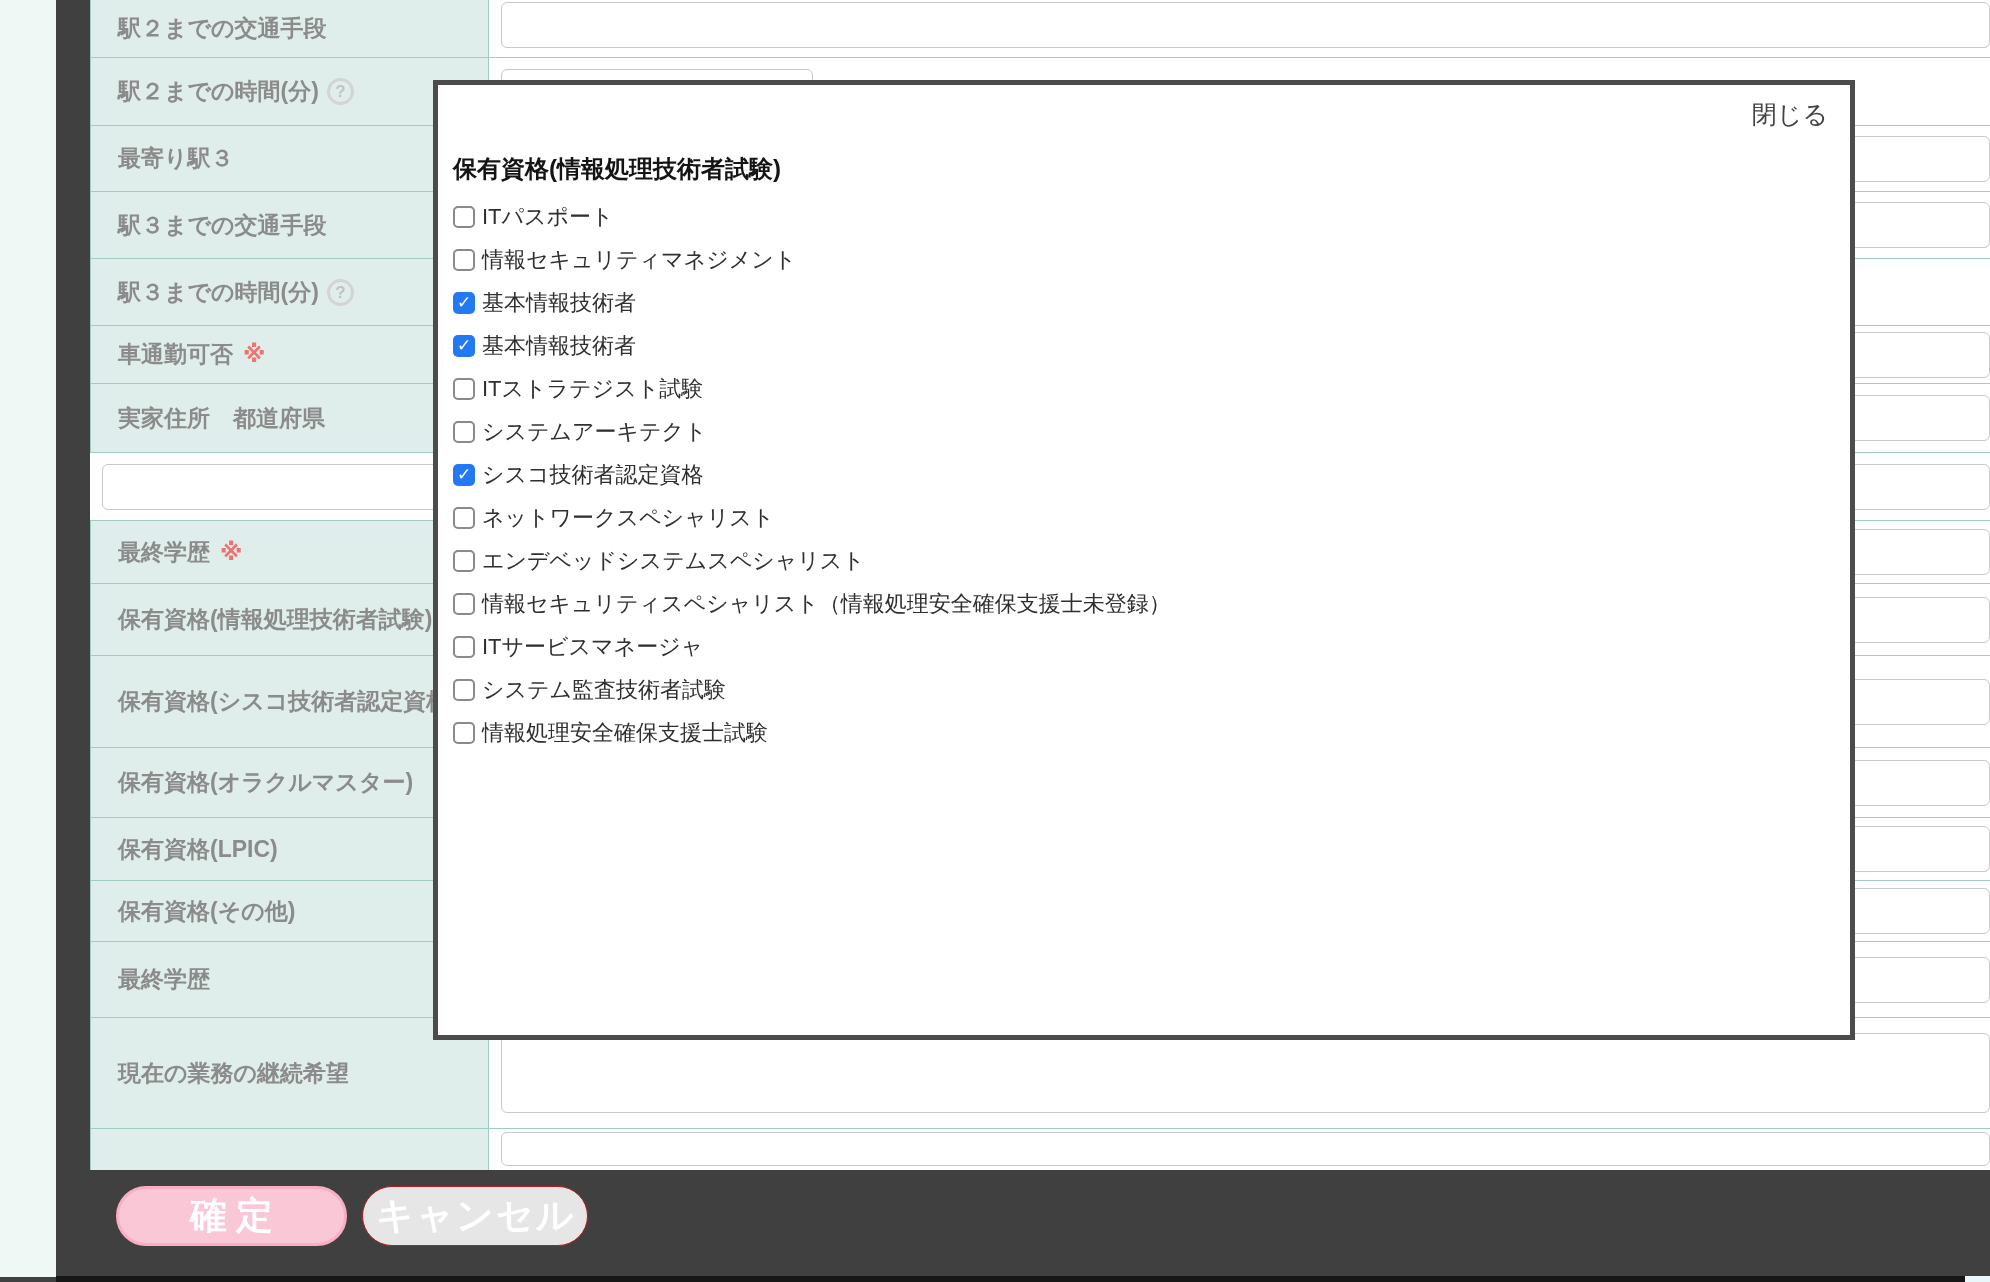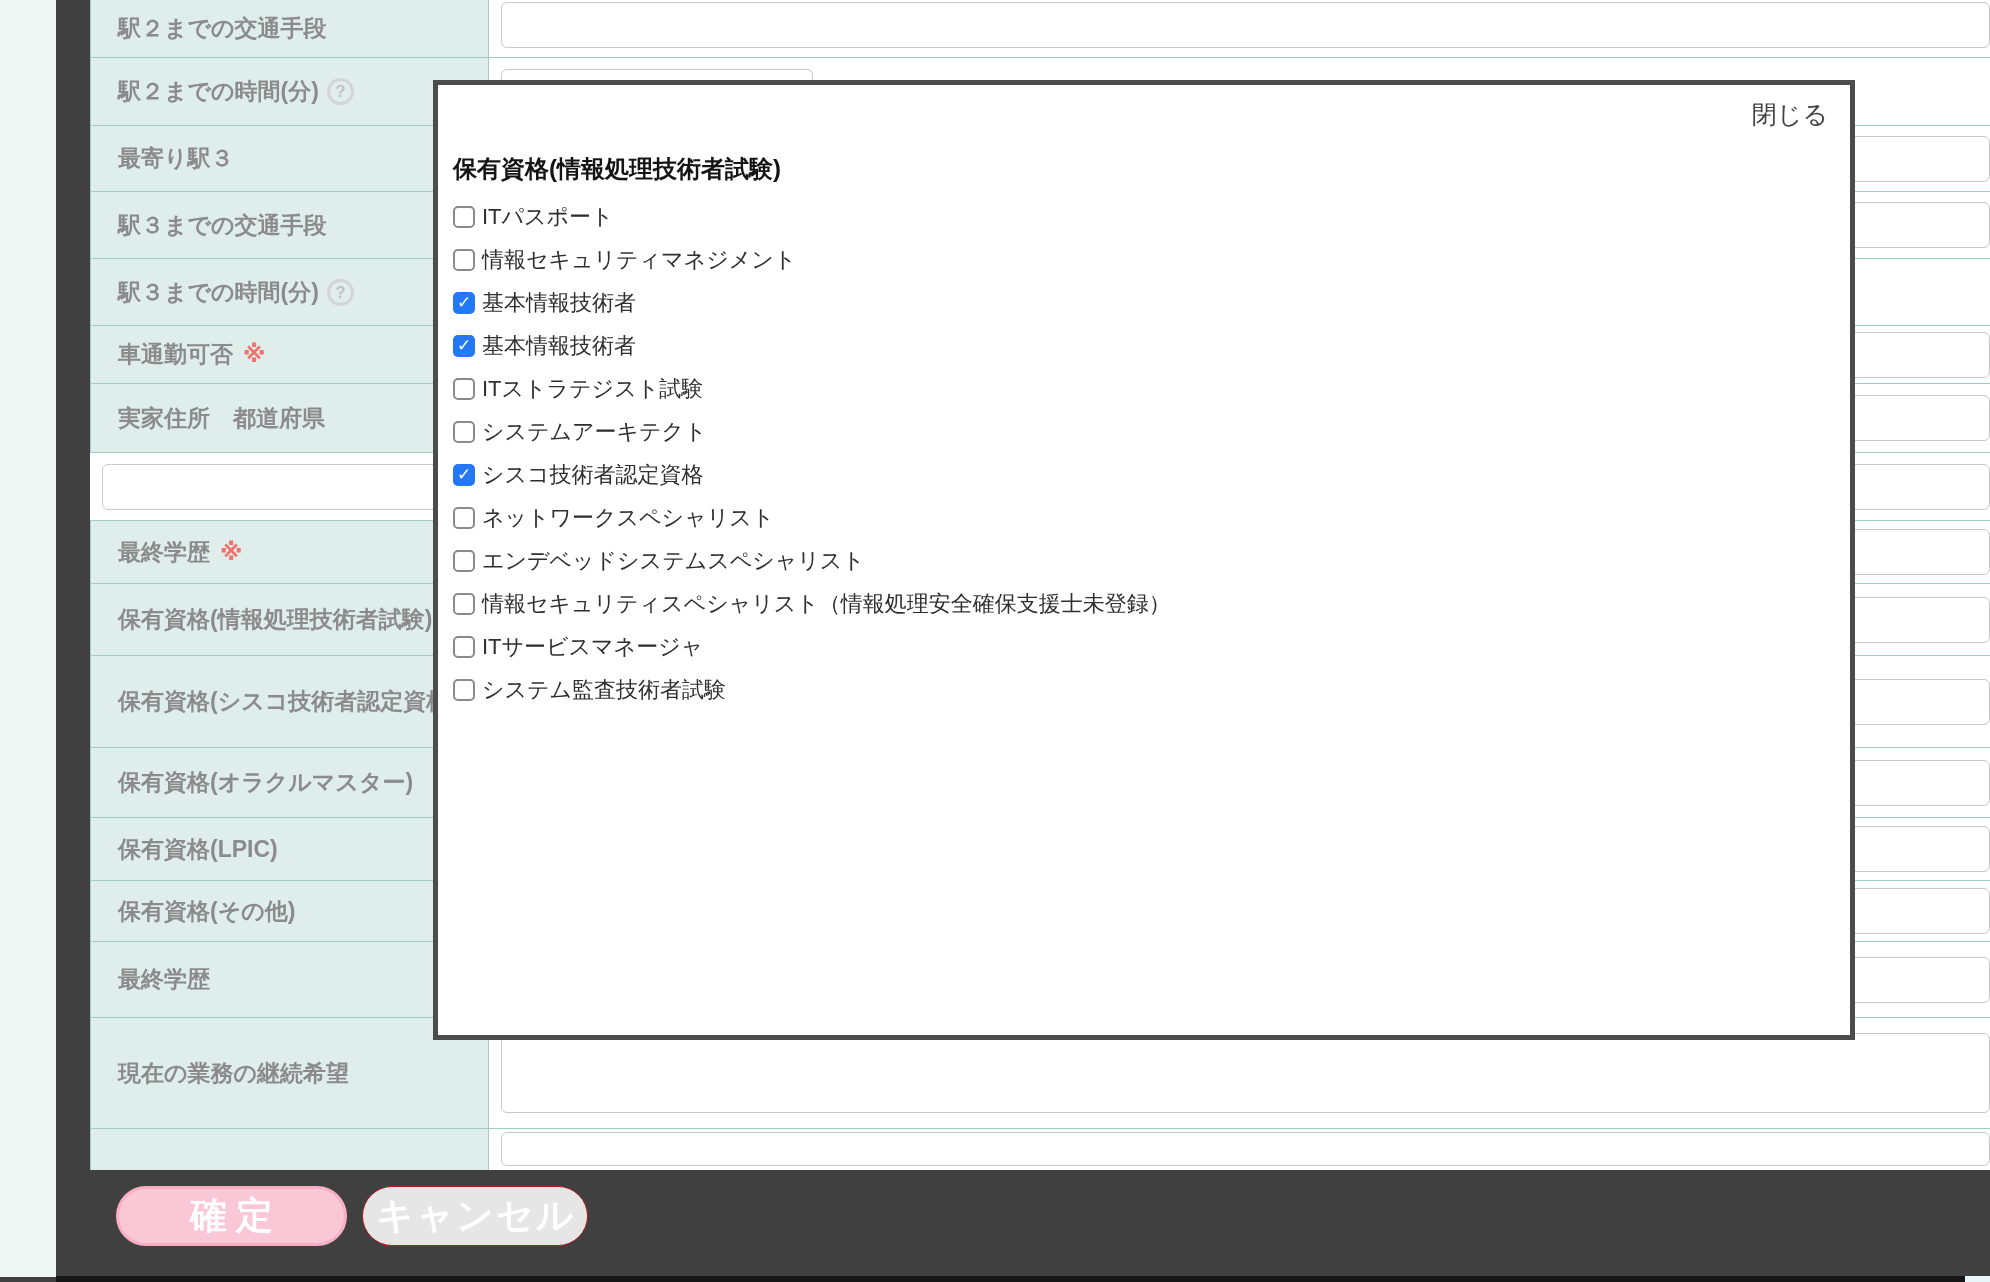--- a/index.html
+++ b/index.html
@@ -304,20 +304,24 @@
     <li class="checkbox-item">
       <span class="cb"></span>
       <span class="cb-label">ITサービスマネージャ</span>
     </li>
 
     <li class="checkbox-item">
       <span class="cb"></span>
       <span class="cb-label">システム監査技術者試験</span>
     </li>
 
+    <li class="checkbox-item">
+      <span class="cb"></span>
+      <span class="cb-label">情報処理安全確保支援士試験</span>
+    </li>
   </ul>
   </div>
 
   <div class="btn btn-confirm">確定</div>
   <div class="btn btn-cancel">キャンセル</div>
 
   <div class="footer-bar"></div>
   <div class="footer-corner"></div>
 </div>
 

